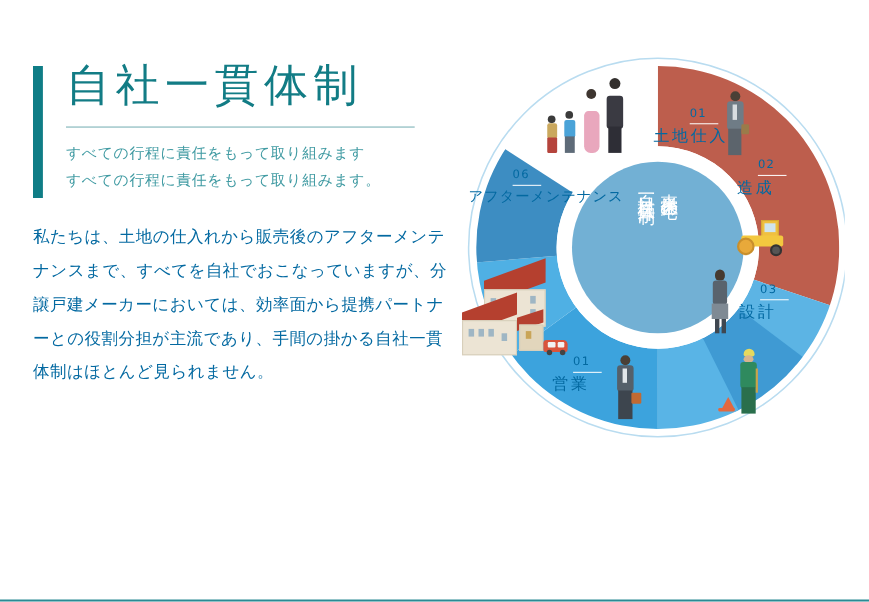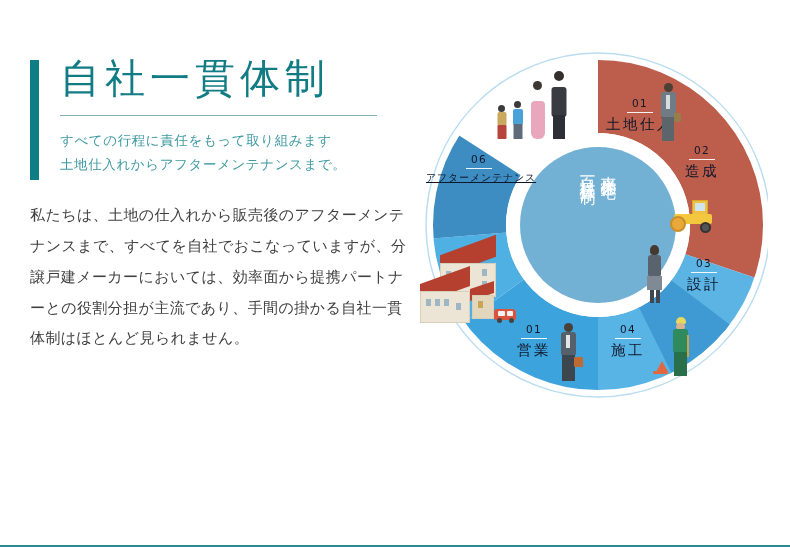--- a/index.html
+++ b/index.html
@@ -61,21 +61,21 @@
   .subtitle {
     font-size: 13.5px;
     line-height: 1.75;
     color: #3f9aa2;
     letter-spacing: 0.6px;
   }
   .body-copy {
     margin-top: 24px;
     font-size: 15px;
     line-height: 2.05;
-    color: #404040;
+    color: #0369a1;
     letter-spacing: 0.4px;
     width: 380px;
   }
   .body-copy p { margin: 0; }
 
   
   .diagram {
     position: absolute;
     left: 408px;
     top: 45px;
@@ -83,46 +83,44 @@
     height: 380px;
   }
   .diagram svg {
     display: block;
     position: absolute;
     left: 0;
     top: 0;
   }
   .seg-label {
     position: absolute;
-    text-align: center;
-    color: #0f172a;
+    color: #0369a1;
     pointer-events: none;
     line-height: 1.25;
   }
   .seg-num {
     font-size: 10.5px;
     letter-spacing: 1.2px;
     display: block;
     padding-bottom: 2px;
     margin: 0 auto 2px auto;
     border-bottom: 1px solid rgba(255,255,255,0.92);
     width: 26px;
   }
   .seg-name {
     font-size: 14.5px;
     letter-spacing: 2.5px;
     font-weight: 500;
     display: block;
     white-space: nowrap;
   }
   .seg-name.two-line {
-    font-size: 10px;
+    font-size: 13px;
     letter-spacing: 0.8px;
     line-height: 1.45;
-    text-decoration: underline;
   }
   .center-text {
     position: absolute;
     left: 142px;
     top: 118px;
     width: 96px;
     height: 120px;
     display: flex;
     flex-direction: row-reverse;
     justify-content: center;
@@ -205,21 +203,21 @@
 <div class="page">
 
   <div class="left-col">
 
     <div class="title-block">
       <div class="accent-bar"></div>
       <h1 class="page-title">自社一貫体制</h1>
       <div class="title-divider"></div>
       <div class="subtitle">
         <div>すべての行程に責任をもって取り組みます</div>
-        <div>土地仕入れからアフターメンテナンスまで。</div>
+        <div>すべての行程に責任をもって取り組みます。</div>
       </div>
     </div>
 
     <div class="body-copy">
       <p>私たちは、土地の仕入れから販売後のアフターメンテナンスまで、すべてを自社でおこなっていますが、分譲戸建メーカーにおいては、効率面から提携パートナーとの役割分担が主流であり、手間の掛かる自社一貫体制はほとんど見られません。</p>
     </div>
   </div>
 
   <div class="diagram">
 
@@ -285,24 +283,20 @@
     <div class="seg-label" style="left:262px; top:99px; width:64px;">
       <span class="seg-num">02</span>
       <span class="seg-name">造成</span>
     </div>
 
     <div class="seg-label" style="left:264px; top:212px; width:64px;">
       <span class="seg-num">03</span>
       <span class="seg-name">設計</span>
     </div>
 
-    <div class="seg-label" style="left:188px; top:278px; width:64px;">
-      <span class="seg-num">04</span>
-      <span class="seg-name">施工</span>
-    </div>
 
     <div class="seg-label" style="left:94px; top:278px; width:64px;">
       <span class="seg-num">01</span>
       <span class="seg-name">営業</span>
     </div>
 
     <div class="seg-label" style="left:18px; top:108px; width:106px;">
       <span class="seg-num">06</span>
       <span class="seg-name two-line">アフターメンテナンス</span>
     </div>

